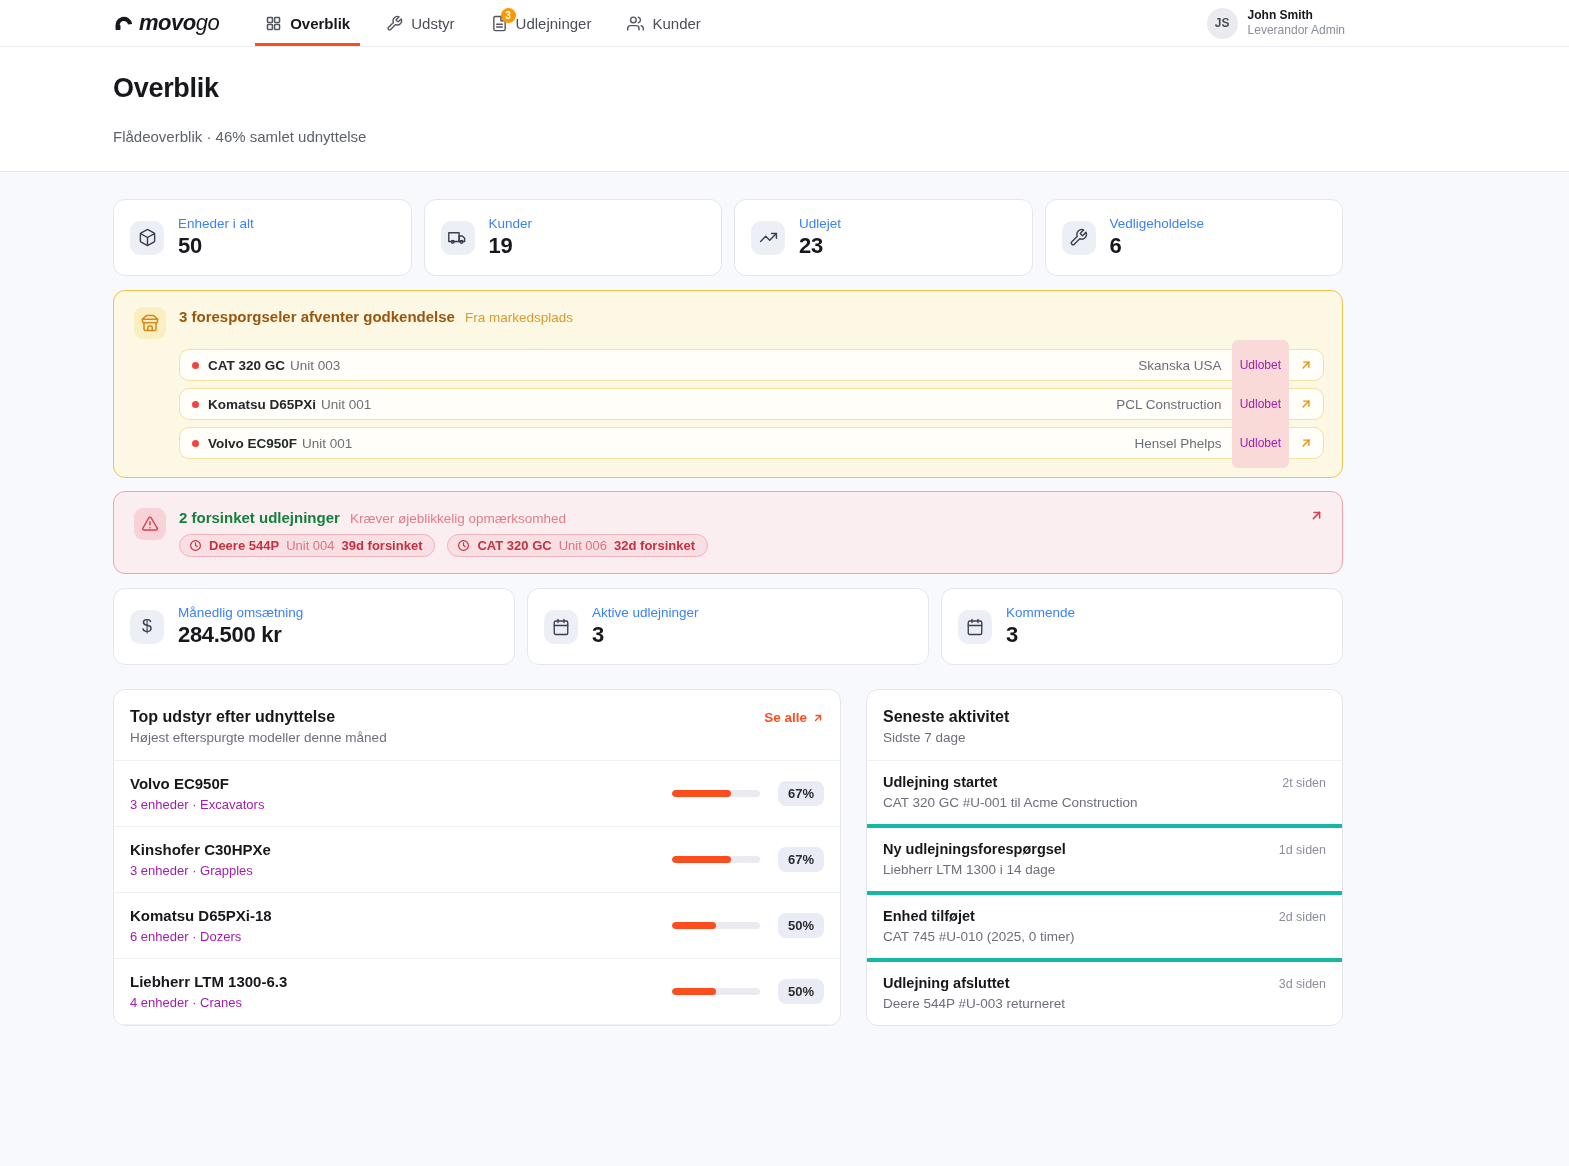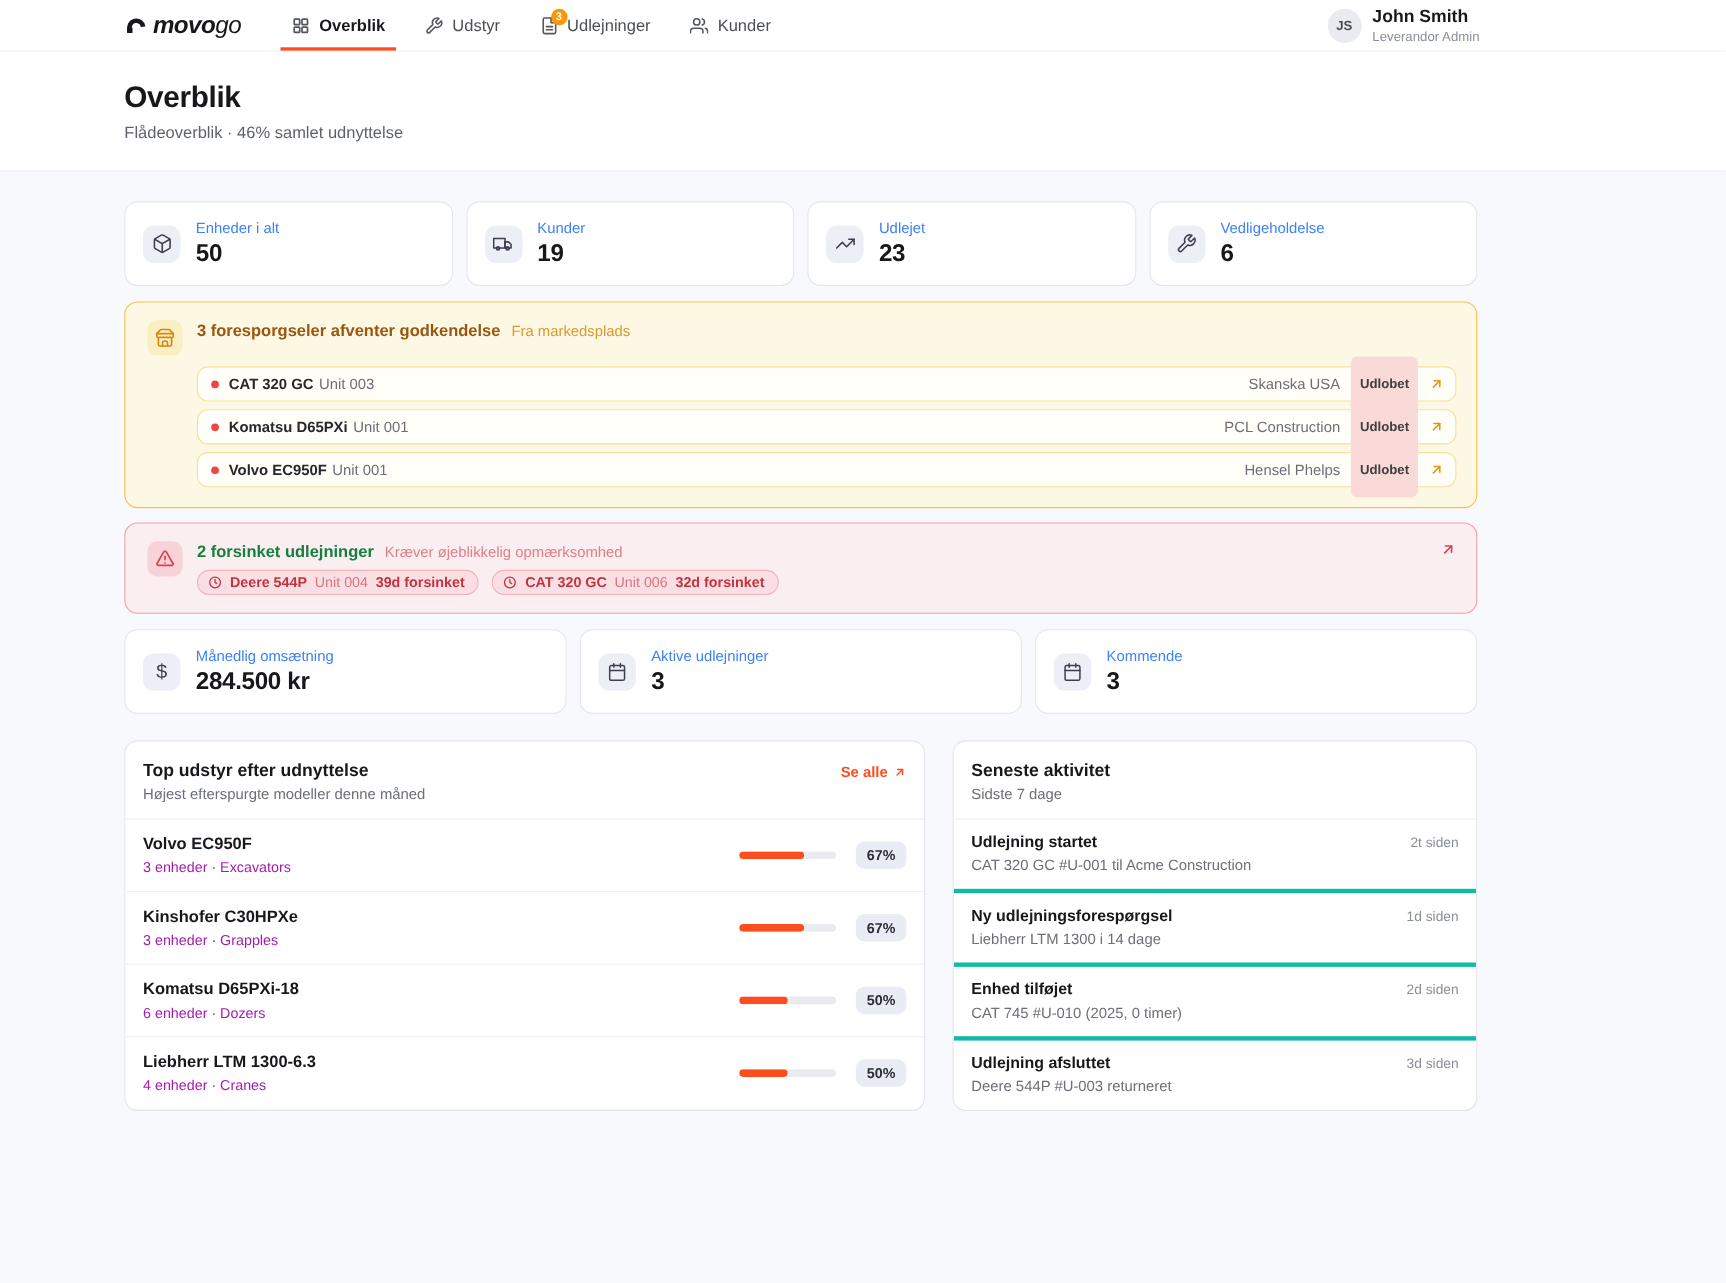--- a/index.html
+++ b/index.html
@@ -19,27 +19,27 @@
   .logo-text { font-size:22px; font-style:italic; font-weight:800; letter-spacing:-0.5px; color:#17181c; }
   .logo-text .light { font-weight:500;text-align:right; }
   .tabs { display:flex; align-items:center; gap:36px; height:100%; }
   .tab { display:flex; align-items:center; gap:8px; height:100%; position:relative; font-size:15px; color:#4b4e57; font-weight:500; cursor:pointer; }
   .tab .t-icon { color:#54575f; position:relative; }
   .tab.active { color:#17181c; font-weight:700; }
   .tab.active::after { content:""; position:absolute; left:-10px; right:-10px; bottom:0; height:3px; background:#fb4d1e; }
   .tab-badge { position:absolute; top:-7px; right:-8px; min-width:15px; height:15px; border-radius:8px; background:#ff9800; color:#fff; font-size:10px; font-weight:700; display:flex; align-items:center; justify-content:center; padding:0 3px; }
   .userchip { margin-left:auto; display:flex; align-items:center; gap:10px; cursor:pointer; }
   .avatar { width:31px; height:31px; border-radius:50%; background:#e9ebf1; color:#4b4e57; font-size:12px; font-weight:700; display:flex; align-items:center; justify-content:center; }
-  .user-name { font-size:16px; font-weight:700; color:#17181c; line-height:1.25; }
+  .user-name { font-size:12px; font-weight:700; color:#17181c; line-height:1.25; }
   .user-role { font-size:12px; color:#8a8e99; line-height:1.25; }
 
   
   .pagehead { background:#fff; border-bottom:1px solid #e9eaef; padding:26px 0 26px 113px; }
   .page-title { font-size:27px; font-weight:700; letter-spacing:-0.3px; }
-  .page-sub { font-size:15px; color:#5d616b; margin-top:8px; }
+  .page-sub { font-size:15px; color:#5d616b; margin-top:24px; }
 
   
   .content { width:1230px; margin-left:113px; padding-top:27px; }
 
   .stat-grid { display:flex; gap:12px; }
   .stat-card { background:#fff; border:1px solid #e5e6ec; border-radius:12px; padding:16px; display:flex; align-items:center; gap:14px; flex:1; }
   .stat-ic { width:34px; height:34px; border-radius:10px; background:#edeff6; color:#3c3f4e; display:flex; align-items:center; justify-content:center; flex:none; }
   .stat-label { font-size:13.5px; color:#3b82f6; }
   .stat-value { font-size:22px; font-weight:700; margin-top:2px; letter-spacing:-0.3px; }
   .dollar-glyph { font-size:18px; font-weight:500; color:#3c3f4e; }
@@ -51,21 +51,21 @@
   .pending-title-row { display:flex; align-items:baseline; gap:10px; padding-top:1px; }
   .pending-title { font-size:15px; font-weight:700; color:#9a560e; }
   .pending-sub { font-size:13.5px; color:#d9992e; }
   .pending-rows { margin-left:45px; margin-top:10px; }
   .p-row { background:#fffef9; border:1px solid #f3e1a2; border-radius:10px; height:32px; display:flex; align-items:center; padding:0 10px 0 12px; margin-bottom:7px; cursor:pointer; }
   .p-dot { width:7px; height:7px; border-radius:50%; background:#ef4444; margin-right:9px; flex:none; }
   .p-equip { font-size:13.5px; font-weight:700; color:#26272c; }
   .p-unit { font-size:13.5px; color:#6c6f79; margin-left:5px; }
   .p-right { margin-left:auto; display:flex; align-items:center; gap:10px; }
   .p-company { font-size:13.5px; color:#6c6f79; }
-  .p-badge { background:#fad9d9; color:#404040; font-size:12px; font-weight:700; border-radius:6px; padding:18px 8px; }
+  .p-badge { background:#fad9d9; color:#a21caf; font-size:12px; font-weight:400; border-radius:6px; padding:18px 8px; }
   .p-arrow { color:#e8930c; }
 
   
   .overdue-box { margin-top:13px; background:#fbeef0; border:1.5px solid #f2a0ab; border-radius:12px; padding:16px 18px 16px 20px; display:flex; gap:13px; position:relative; }
   .overdue-ic { width:32px; height:32px; border-radius:9px; background:#f7d3d9; color:#d9414e; display:flex; align-items:center; justify-content:center; flex:none; }
   .overdue-title-row { display:flex; align-items:baseline; gap:10px; padding-top:1px; }
   .overdue-title { font-size:15px; font-weight:700; color:#15803d; }
   .overdue-sub { font-size:13.5px; color:#e07d89; }
   .overdue-pills { display:flex; gap:12px; margin-top:8px; }
   .o-pill { display:inline-flex; align-items:center; gap:7px; border:1px solid #efb3bc; background:#f9dfe3; border-radius:16px; padding:3px 12px 3px 9px; font-size:13px; color:#c2333f; }

